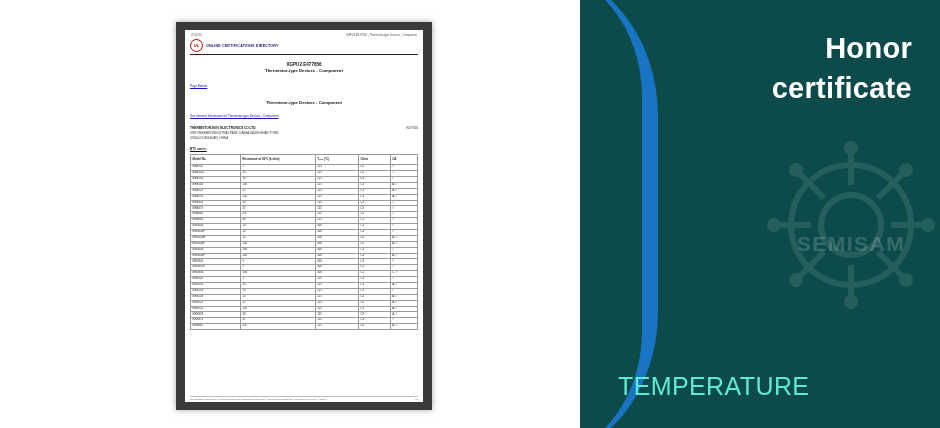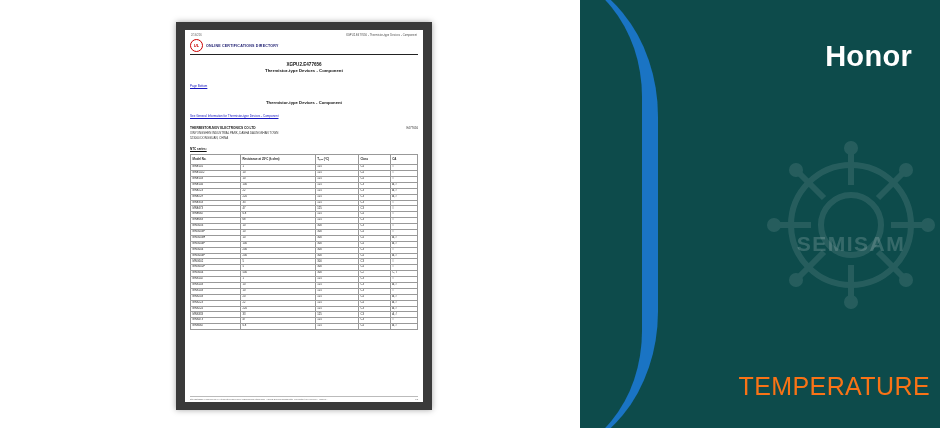--- a/index.html
+++ b/index.html
@@ -100,25 +100,24 @@
   .swoosh-teal{
     position:absolute;left:-42px;top:-30px;width:104px;height:488px;
     background:#0d4b4b;
     border-radius:0 200px 200px 0 / 0 244px 244px 0;
   }
   .r-title{
     position:absolute;right:28px;top:28px;width:280px;
     text-align:right;color:#ffffff;
     font-size:29px;line-height:1.38;font-weight:bold;
     letter-spacing:.3px;
-    margin-top:8px;
   }
   .r-sub{
-    position:absolute;right:10px;bottom:24px;width:300px;
-    text-align:right;color:#f97316;
+    position:absolute;right:22px;bottom:24px;width:300px;
+    text-align:left;color:#5eead4;
     font-size:25px;line-height:1.45;letter-spacing:.4px;
   }
   .wm{
     position:absolute;left:176px;top:140px;width:190px;height:170px;
     opacity:.10;
   }
   .wm svg{display:block;}
   .wm-text{
     position:absolute;left:176px;top:232px;width:190px;text-align:center;
     color:#ffffff;opacity:.17;font-size:21px;font-weight:bold;letter-spacing:1.5px;
@@ -414,20 +413,21 @@
             <circle cx="150" cy="140" r="7"></circle>
           <circle cx="150" cy="30" r="7"></circle>
             <circle cx="40" cy="140" r="7"></circle>
         </g>
       </svg>
     </div>
     <div class="wm-text">SEMISAM</div>
 
     <div class="r-title">
       <div>Honor</div>
+      <div>certificate</div>
     </div>
 
     <div class="r-sub">
       <div>TEMPERATURE</div>
     </div>
   </div>
 
 </div>
 
 </body></html>

